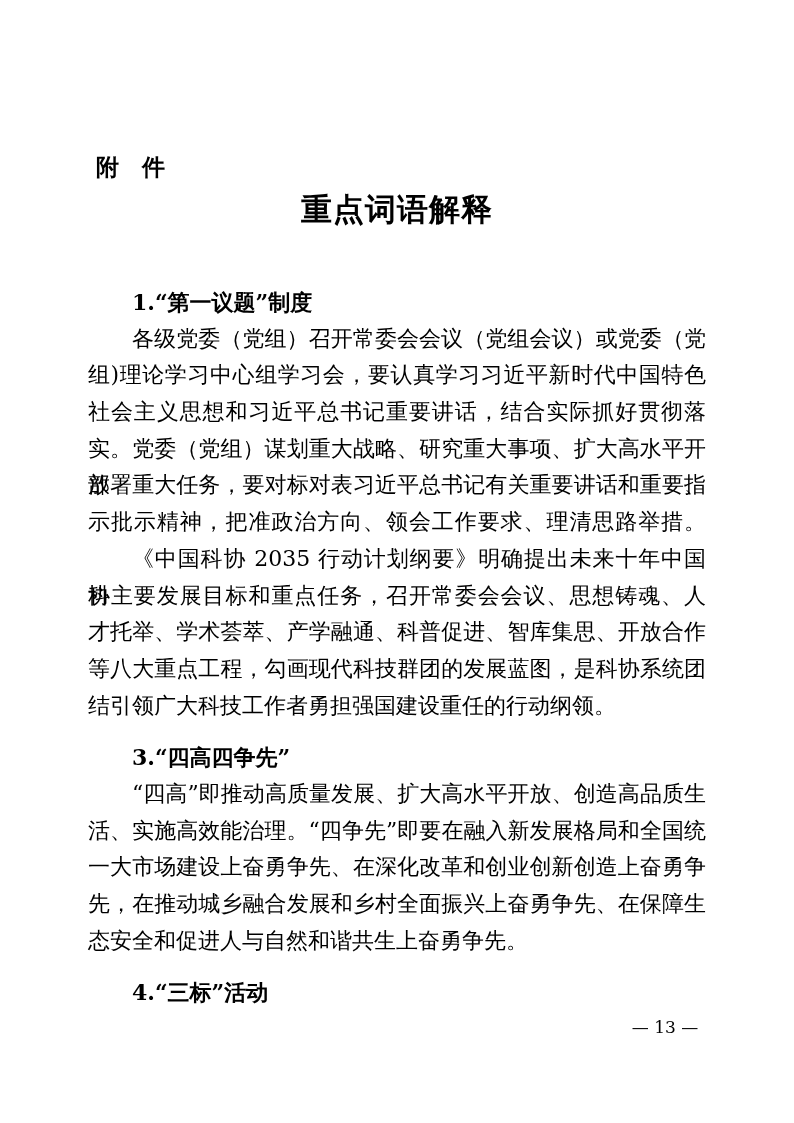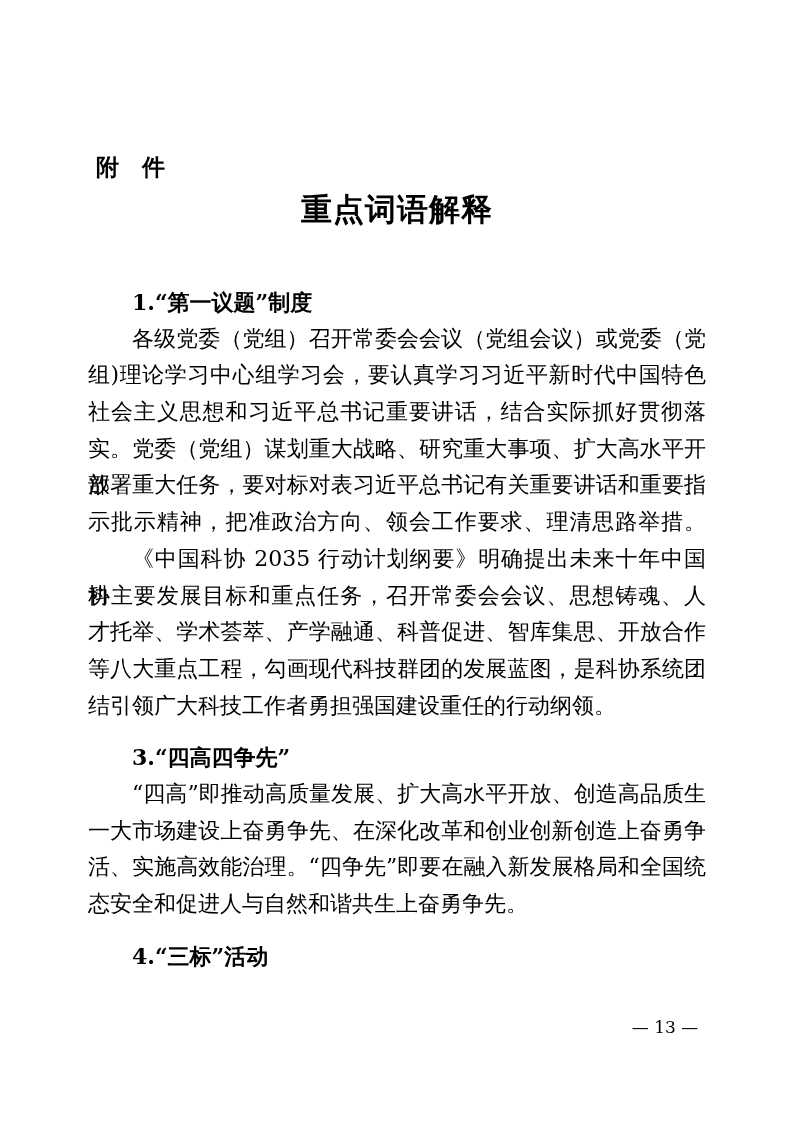--- a/index.html
+++ b/index.html
@@ -93,22 +93,23 @@
     <div class="line j">示批示精神，把准政治方向、领会工作要求、理清思路举措。</div>
 
     <div class="line j first">《中国科协 2035 行动计划纲要》明确提出未来十年中国科</div>
     <div class="line j">协主要发展目标和重点任务，召开常委会会议、思想铸魂、人</div>
     <div class="line j">才托举、学术荟萃、产学融通、科普促进、智库集思、开放合作</div>
     <div class="line j">等八大重点工程，勾画现代科技群团的发展蓝图，是科协系统团</div>
     <div class="line">结引领广大科技工作者勇担强国建设重任的行动纲领。</div>
 
     <div class="line head">3.“四高四争先”</div>
     <div class="line j first">“四高”即推动高质量发展、扩大高水平开放、创造高品质生</div>
+    <div class="line j">活、实施高效能治理。“四争先”即要在融入新发展格局和全国统</div>
     <div class="line j">一大市场建设上奋勇争先、在深化改革和创业创新创造上奋勇争</div>
-    <div class="line j">活、实施高效能治理。“四争先”即要在融入新发展格局和全国统</div>
+    <div class="line j">先，在推动城乡融合发展和乡村全面振兴上奋勇争先、在保障生</div>
     <div class="line">态安全和促进人与自然和谐共生上奋勇争先。</div>
 
     <div class="line head">4.“三标”活动</div>
 
   </div>
 
   <div class="page-number">— 13 —</div>
 
 </div>
 

